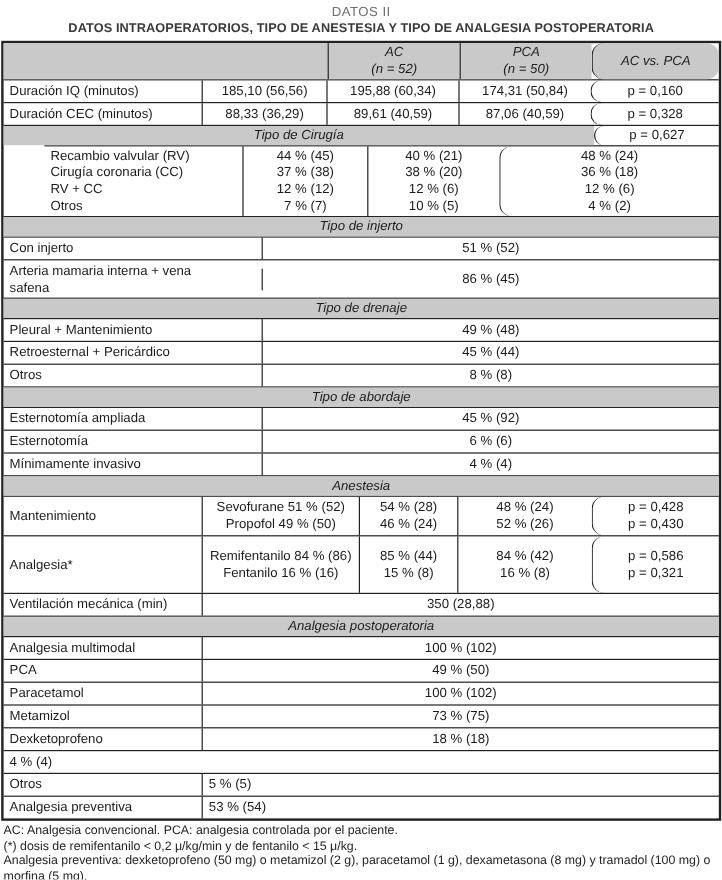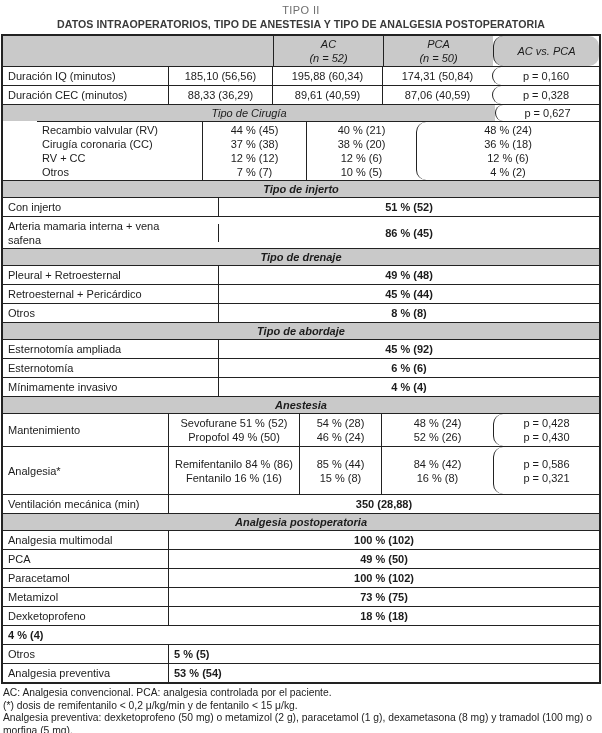--- a/index.html
+++ b/index.html
@@ -39,38 +39,38 @@
   .wpca{width:110px;flex:none;}
   .wp{flex:1;border-radius:10px;}
   .wh12{width:270px;flex:none;}   
   .wsec{width:492px;flex:none;}   
   
   .wd{width:131px;flex:none;}
   .wac2{width:82px;flex:none;}
   .wpca2{width:112px;flex:none;}
   
   .wl2{width:215px;flex:none;}
-  .wv{flex:1;font-weight:bold;}
+  .wv{flex:1;}
   
   .rh{min-height:30px;}
   .rsec .c{min-height:16px;}
   .rcir{min-height:56px;margin-left:34px;}
   .rtall{min-height:32px;align-items:center;}
   .rmant{min-height:33px;}
   .ranalg{min-height:48px;}
   .pr{padding-right:48px;}
   .footnotes{
     margin:3px 3px 0 3px;font-size:10.3px;line-height:12.5px;color:#232323;
   }
 </style>
 </head>
 <body>
 
 <div>
-  <div class="title">TIPO II</div>
+  <div class="title">DATOS II</div>
   <div class="subtitle">DATOS INTRAOPERATORIOS, TIPO DE ANESTESIA Y TIPO DE ANALGESIA POSTOPERATORIA</div>
 
   <div class="tbl">
 
     <div class="row rh">
       <div class="c hdr wh12"></div>
       <div class="c hdr wac ctr">
         <div>AC</div>
         <div>(n = 52)</div>
       </div>
@@ -136,21 +136,21 @@
     </div>
     <div class="row rtall">
       <div class="c wl2 lft pr">Arteria mamaria interna + vena safena</div>
       <div class="c wv ctr">86 % (45)</div>
     </div>
 
     <div class="row rsec">
       <div class="c sec wv ctr">Tipo de drenaje</div>
     </div>
     <div class="row">
-      <div class="c wl2 lft">Pleural + Retroesternal</div>
+      <div class="c wl2 lft">Pleural + Mantenimiento</div>
       <div class="c wv ctr">49 % (48)</div>
     </div>
     <div class="row">
       <div class="c wl2 lft">Retroesternal + Pericárdico</div>
       <div class="c wv ctr">45 % (44)</div>
     </div>
     <div class="row">
       <div class="c wl2 lft">Otros</div>
       <div class="c wv ctr">8 % (8)</div>
     </div>

